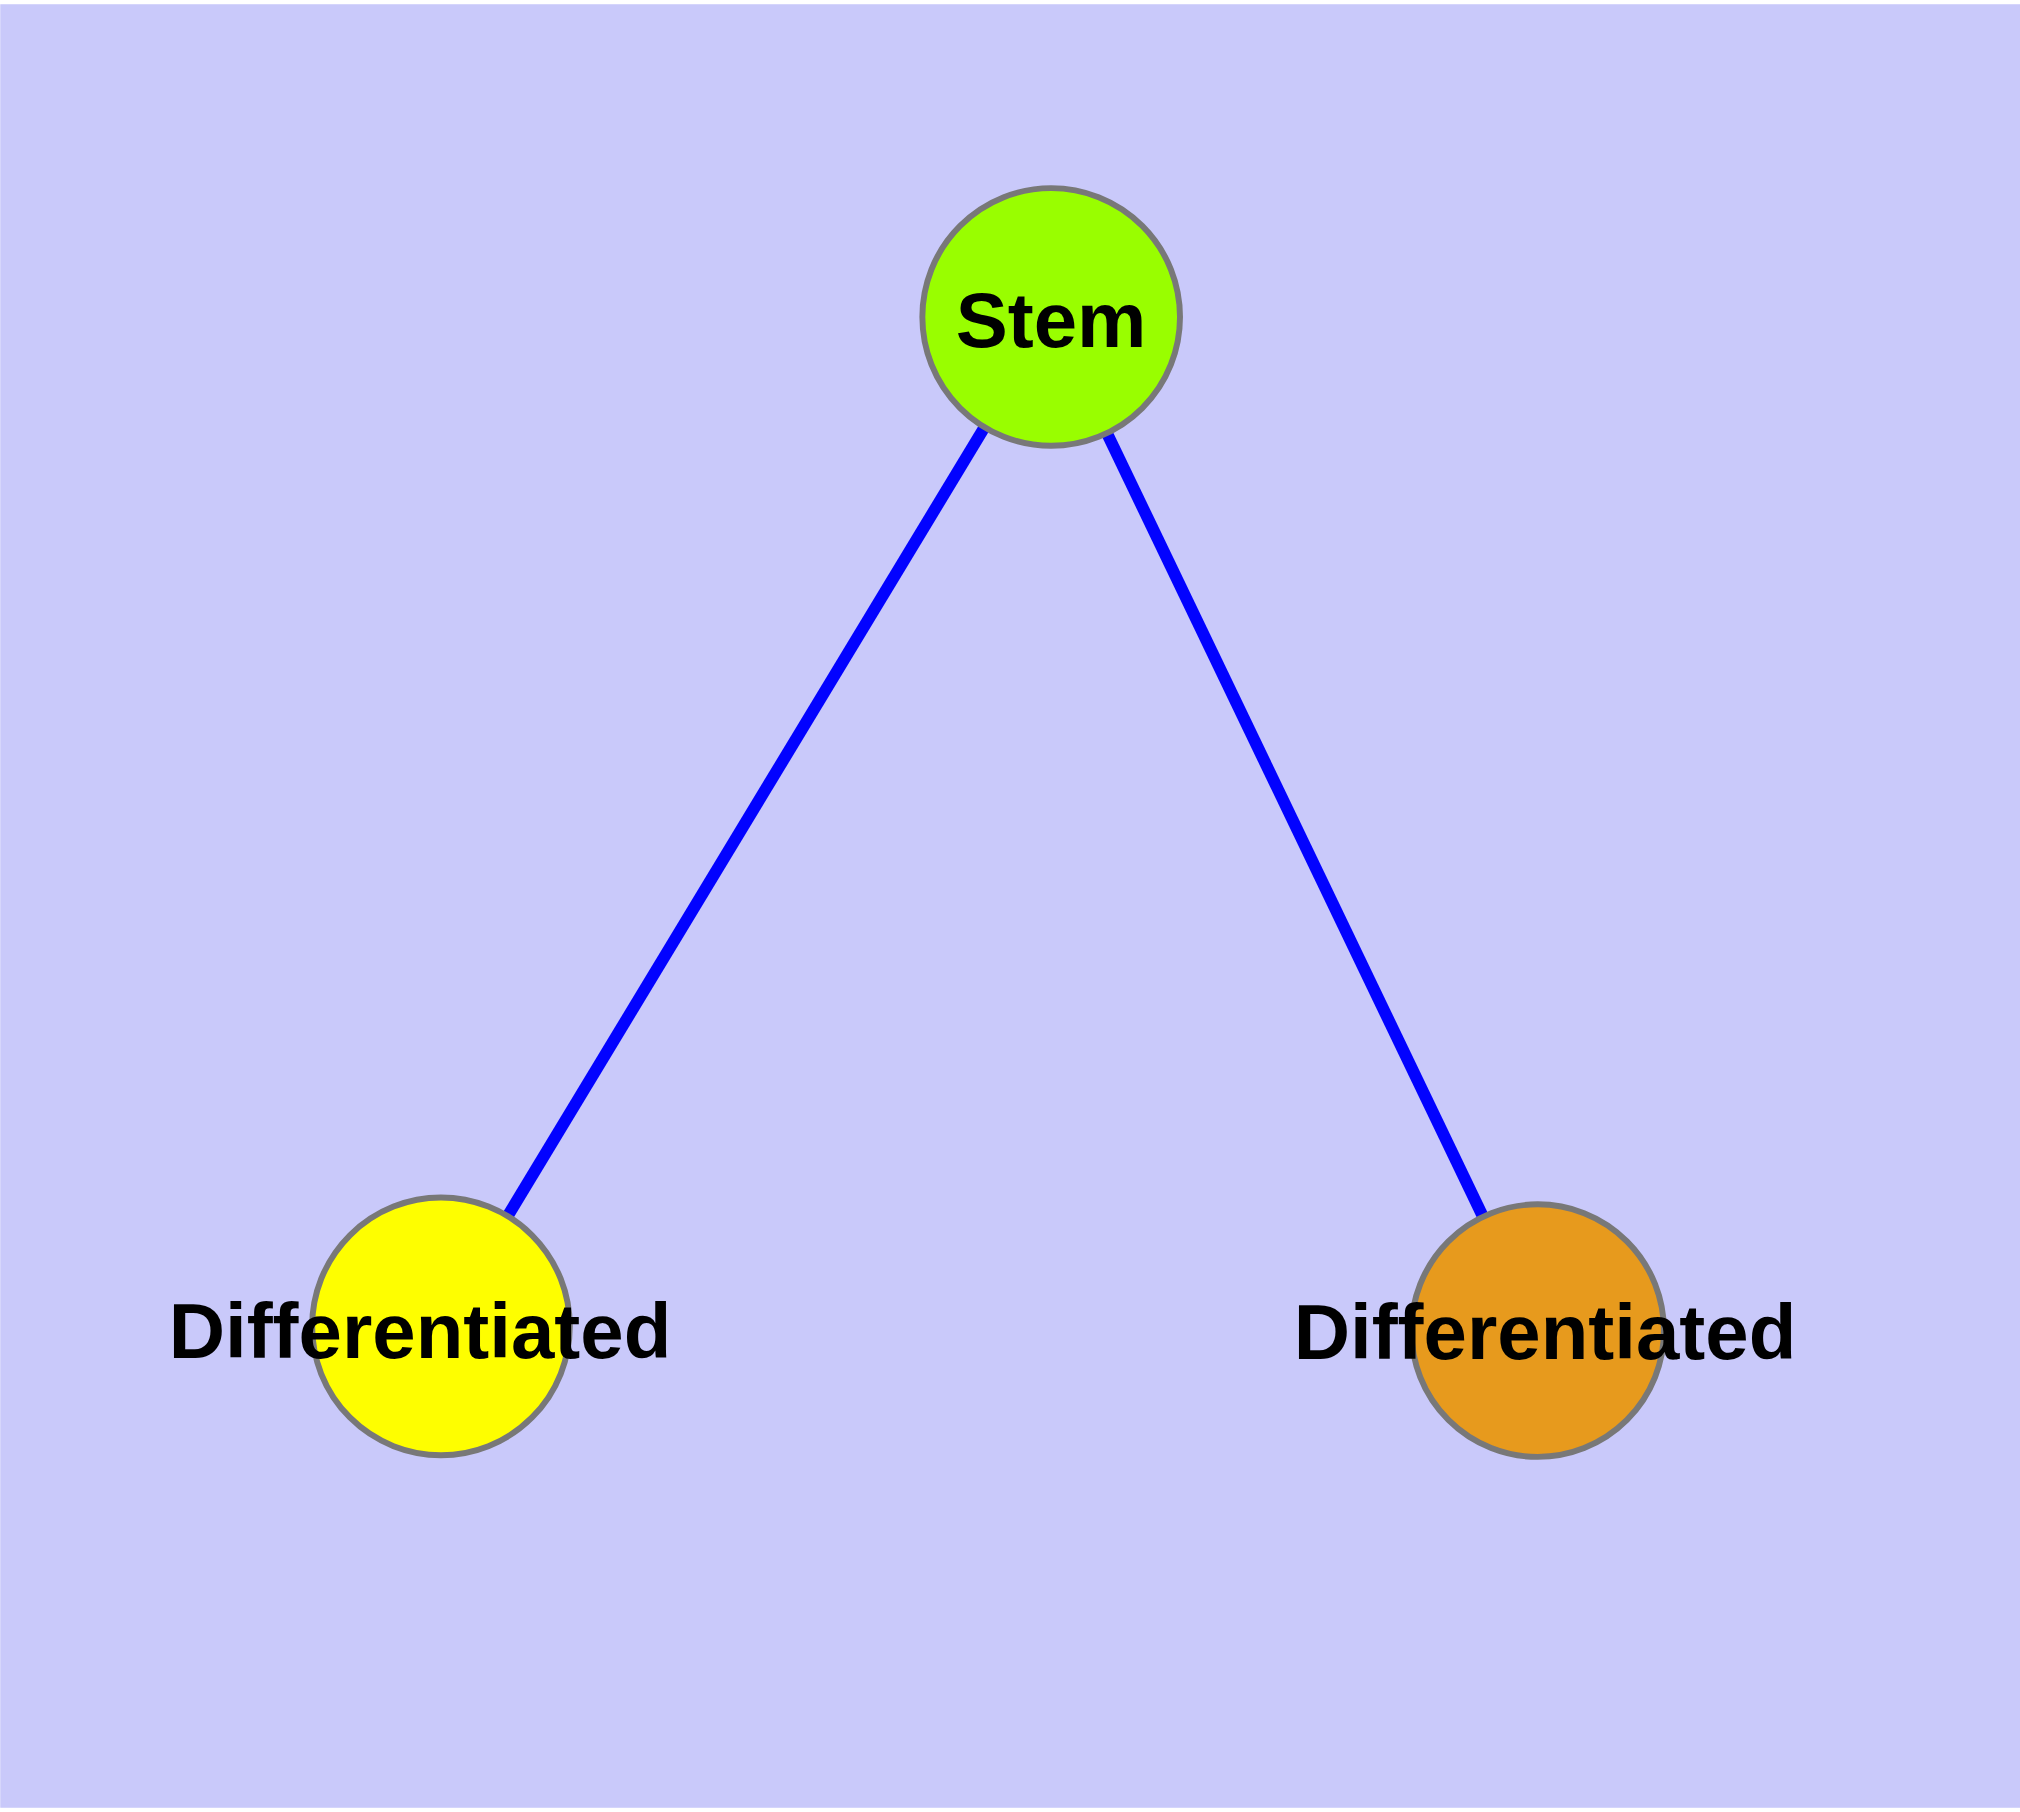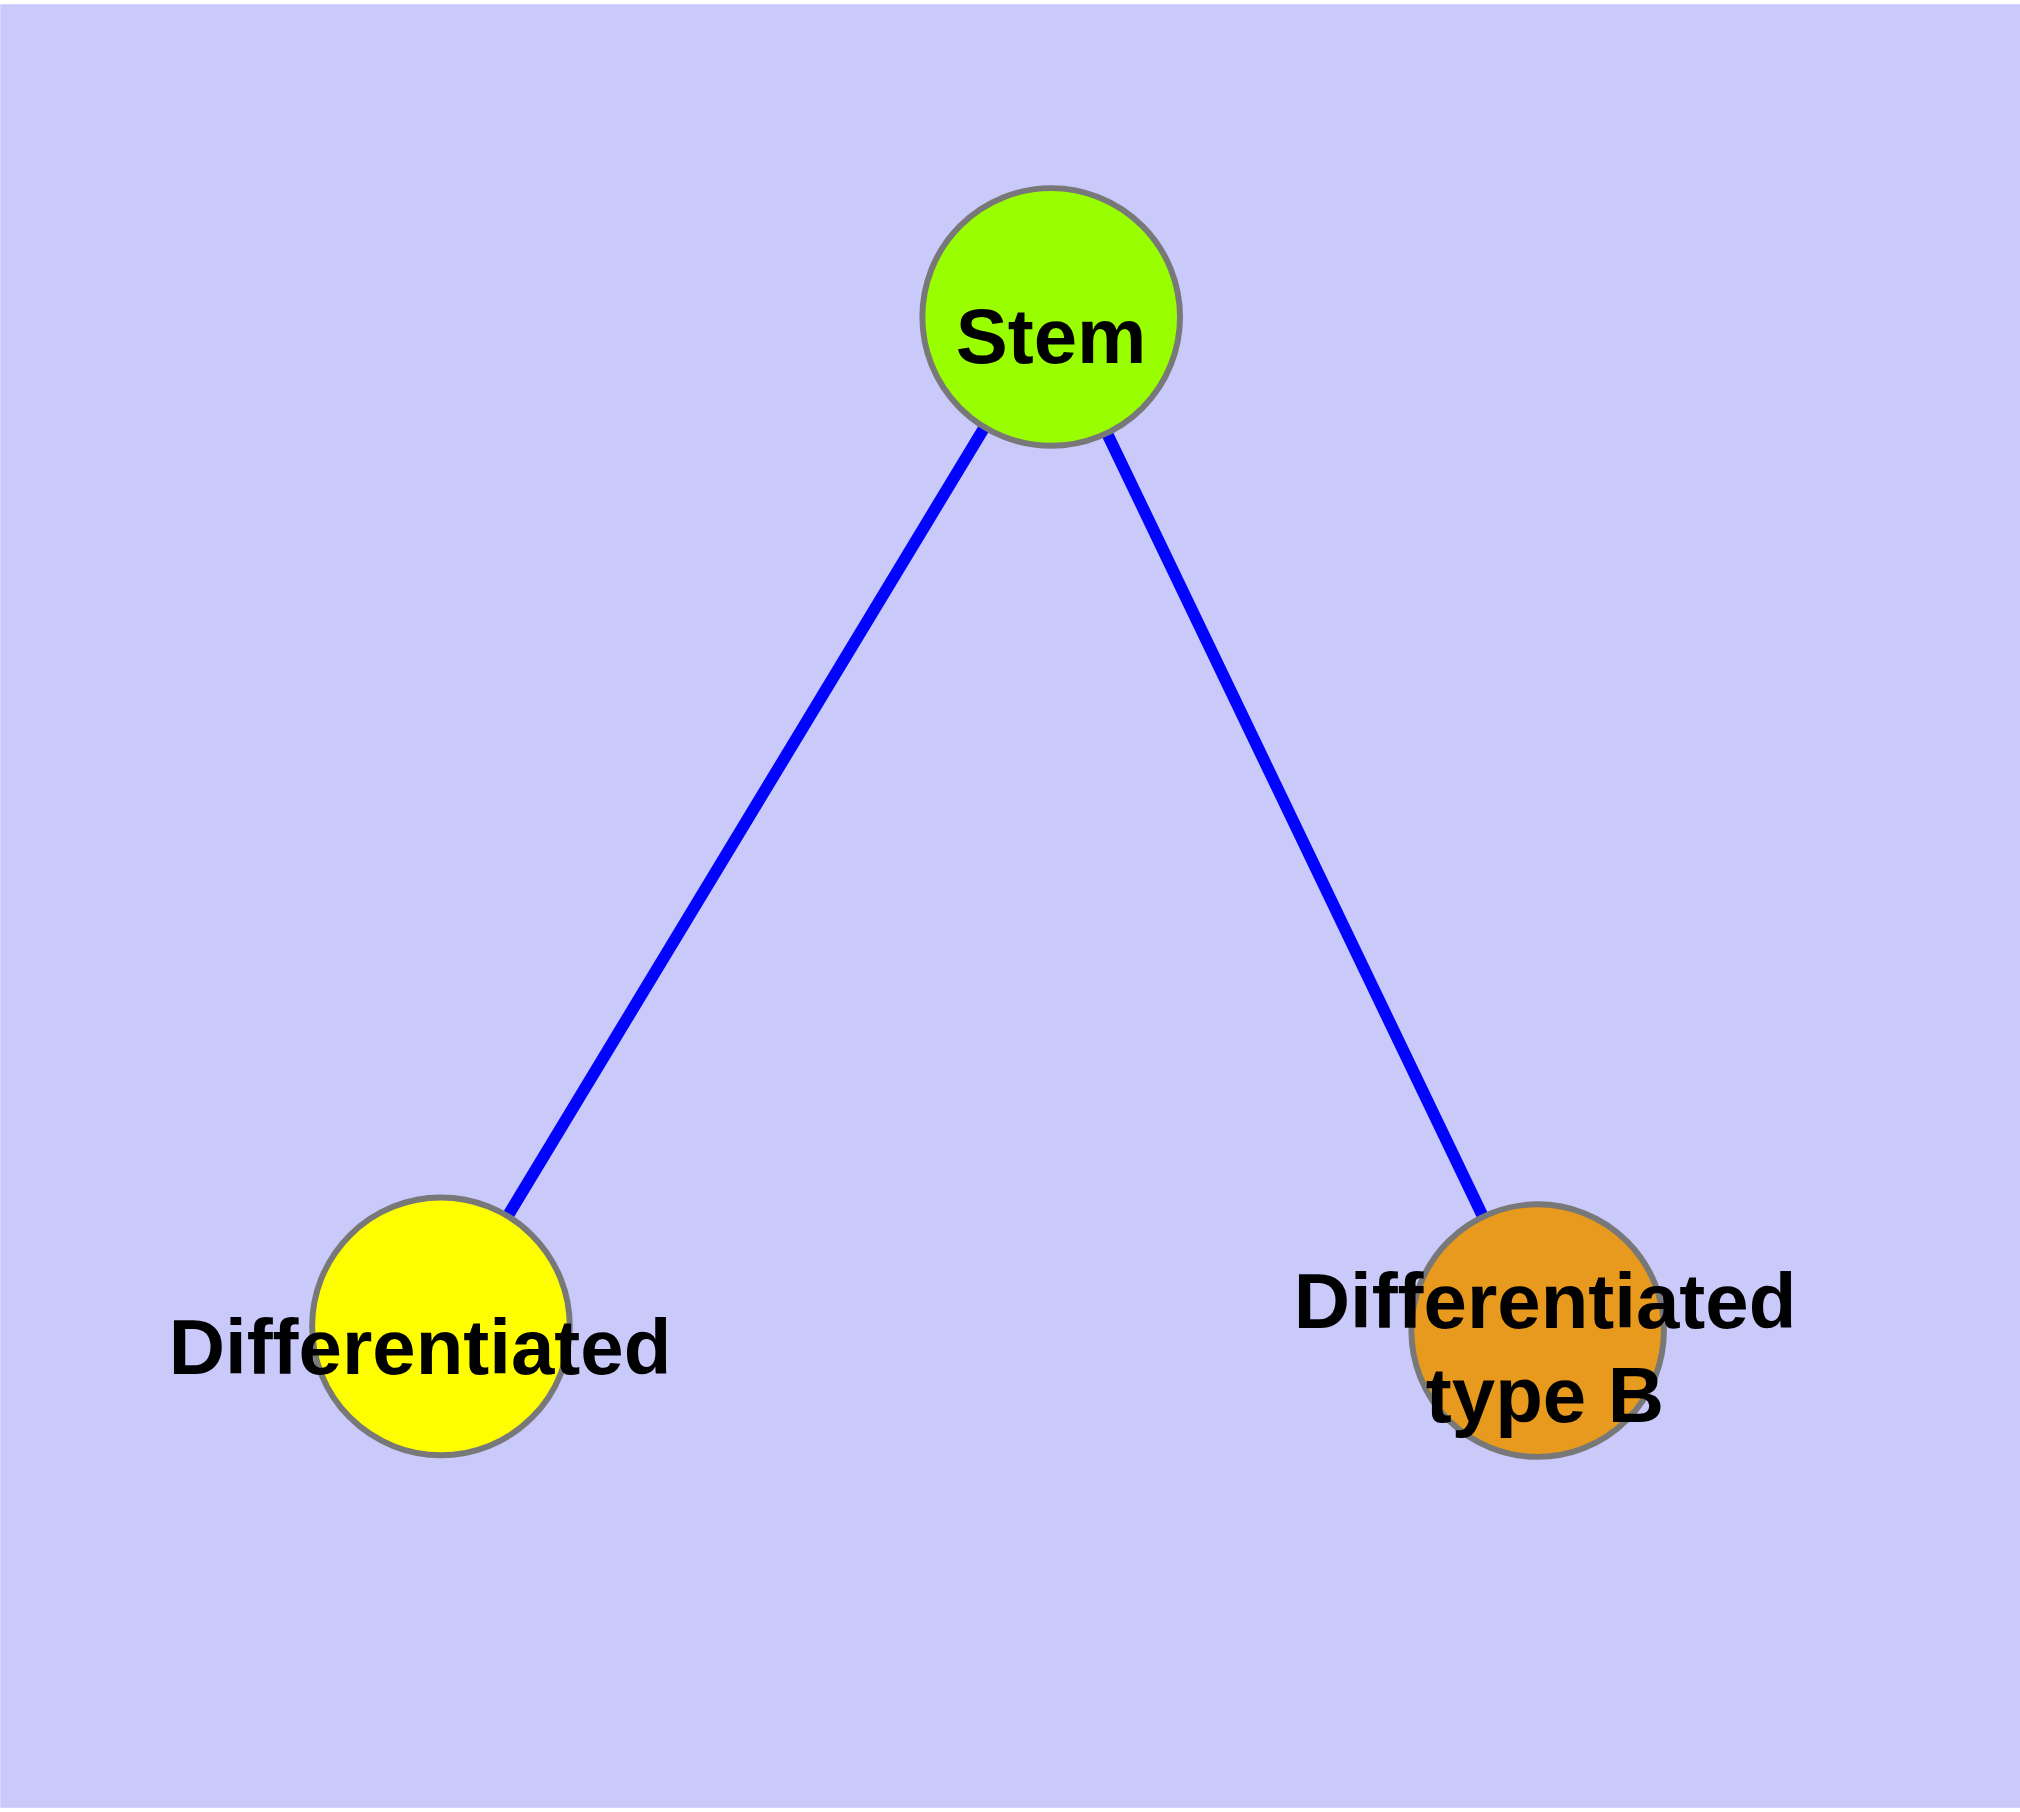--- a/index.html
+++ b/index.html
@@ -26,21 +26,20 @@
   .node-label {
     position: absolute;
     transform: translate(-50%, -50%);
     color: #000000;
     font-weight: bold;
     font-size: 78px;
     line-height: 94px;
     text-align: center;
     white-space: nowrap;
     letter-spacing: 0px;
-    margin-top: 16px;
   }
   .label-stem   { left: 1051px; top: 320px; }
   .label-type-a { left: 420px;  top: 1331px; }
   .label-type-b { left: 1545px; top: 1332px; }
 </style>
 </head>
 <body>
 
 <div class="stage">
 
@@ -60,17 +59,16 @@
   </svg>
 
   <div class="node-label label-stem">Stem</div>
 
   <div class="node-label label-type-a">
     <div>Differentiated</div>
   </div>
 
   <div class="node-label label-type-b">
     <div>Differentiated</div>
-    <div>type B</div>
   </div>
 
 </div>
 
 
 </body></html>

